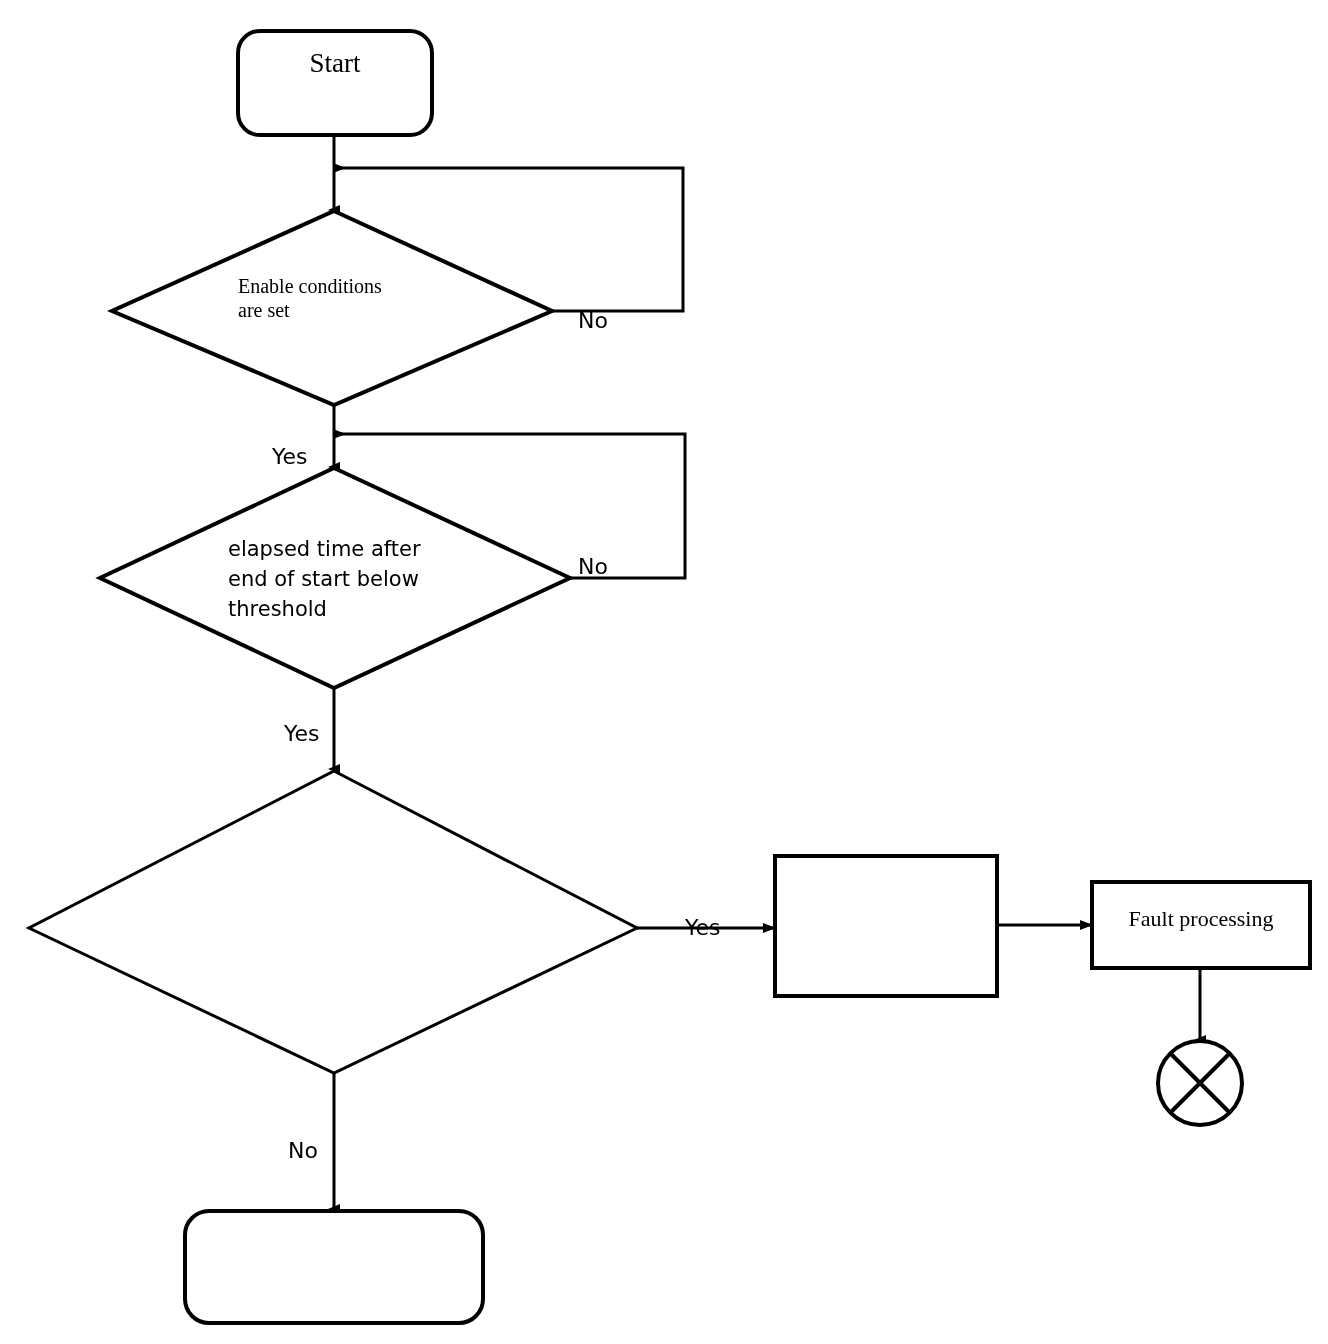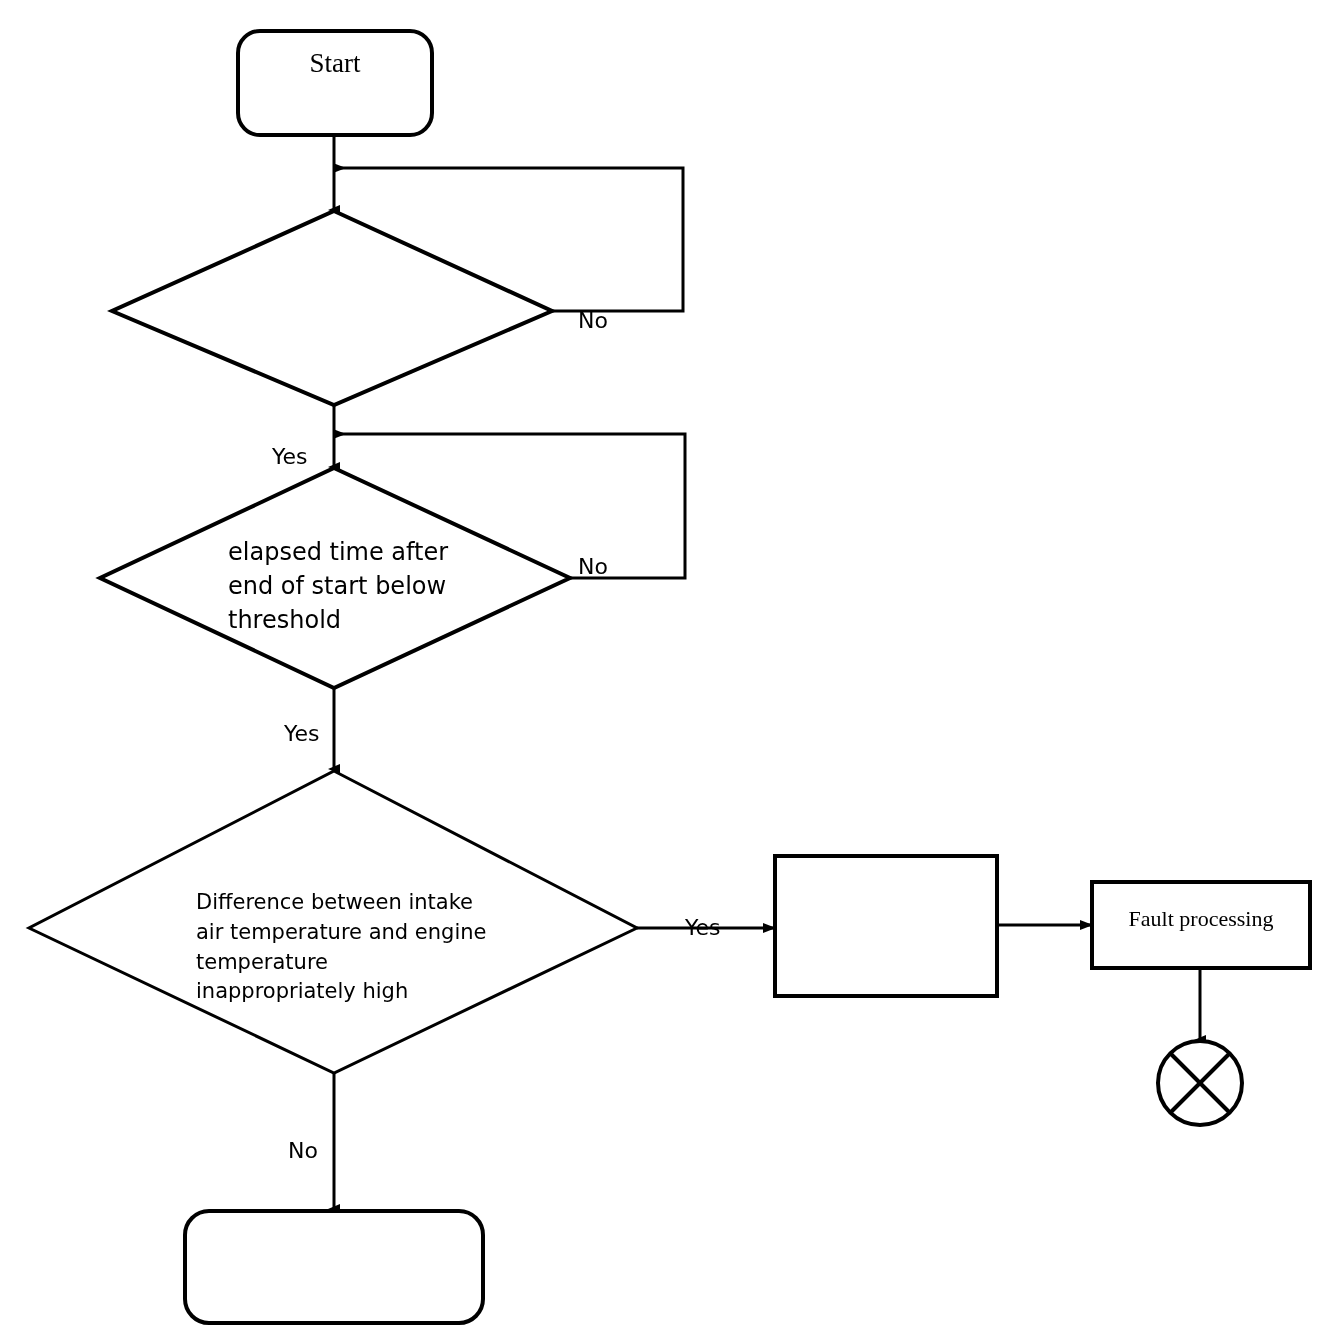--- a/index.html
+++ b/index.html
@@ -97,29 +97,27 @@
     <line x1="1170" y1="1053" x2="1230" y2="1113" stroke="#000000" stroke-width="4"></line>
     <line x1="1230" y1="1053" x2="1170" y2="1113" stroke="#000000" stroke-width="4"></line>
 
     <line x1="334" y1="1073" x2="334" y2="1209" stroke="#000000" stroke-width="3" marker-end="url(#arrow-down)"></line>
 
     <rect x="185" y="1211" width="298" height="112" rx="24" ry="24" fill="#ffffff" stroke="#000000" stroke-width="4"></rect>
   </svg>
 
   <div class="node-label terminal-label" style="left:238px; top:47px; width:194px;">Start</div>
 
+  <div class="node-label serif-label" style="left:238px; top:274px; width:260px; font-size:20px;">Enable conditions
+are set</div>
 
-  <div class="node-label sans-label" style="left:228px; top:535px; width:300px; font-size:24px; line-height:1.42;">elapsed time after
+  <div class="node-label sans-label" style="left:228px; top:535px; width:300px; font-size:21px; line-height:1.42;">elapsed time after
 end of start below
 threshold</div>
 
-  <div class="node-label sans-label" style="left:196px; top:888px; width:320px; font-size:21px; line-height:1.42;">Difference between intake
-air temperature and engine
-temperature
-inappropriately high</div>
 
 
   <div class="node-label serif-label" style="left:1092px; top:906px; width:218px; font-size:22px; text-align:center;">Fault processing</div>
 
 
   <div class="edge-label" style="left:578px; top:283px;">No</div>
 
   <div class="edge-label" style="left:272px; top:419px;">Yes</div>
 
   <div class="edge-label" style="left:578px; top:529px;">No</div>

